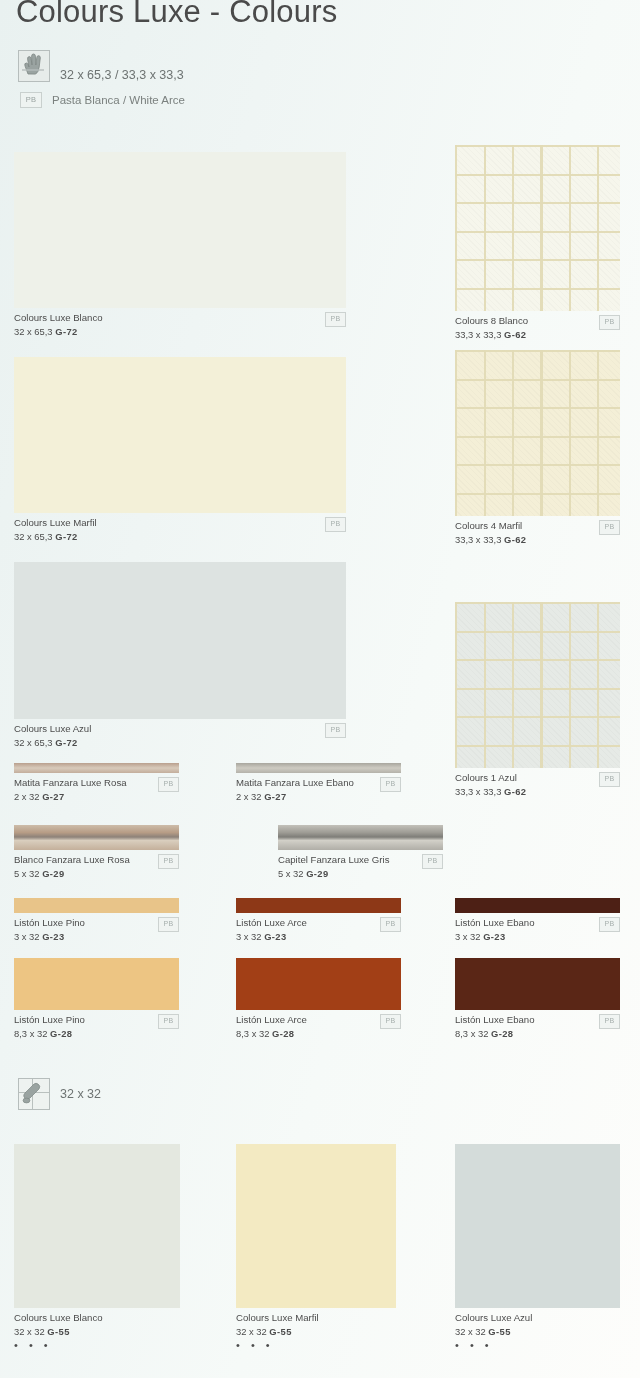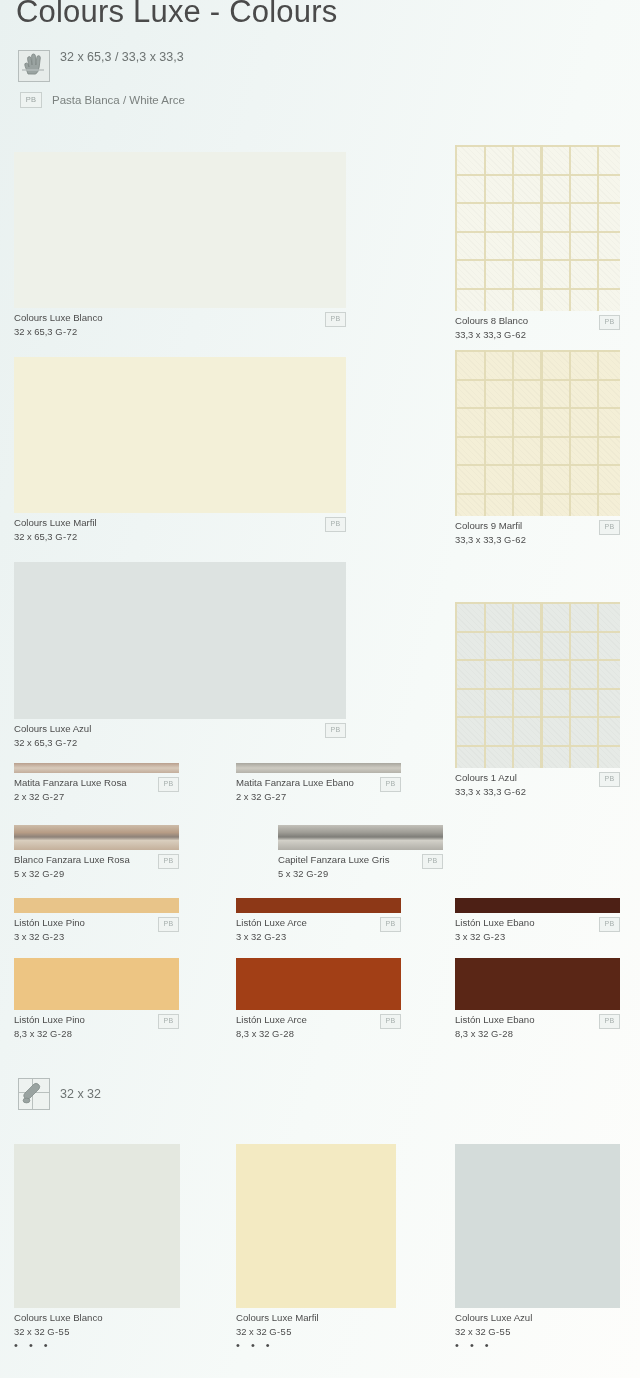--- a/index.html
+++ b/index.html
@@ -10,39 +10,39 @@
     color:#3b3b3b;
   }
   .page{position:absolute;inset:0;}
 
   
   .title{
     position:absolute;left:16px;top:-6px;
     font-size:31px;letter-spacing:.2px;color:#4a4a4a;font-weight:400;
     white-space:nowrap;
   }
-  .fmt-row{position:absolute;left:18px;top:50px;display:flex;align-items:flex-start;gap:10px;}
+  .fmt-row{position:absolute;left:18px;top:50px;display:flex;align-items:flex-end;gap:10px;}
   .hand-icon{width:30px;height:30px;border:1.5px solid #b6bdbc;background:#e7ecea;position:relative;}
   .hand-icon svg{position:absolute;left:3px;top:2px;}
   .fmt-text{font-size:12.5px;color:#6d7372;}
 
   .body-row{position:absolute;left:20px;top:92px;display:flex;align-items:center;gap:10px;}
   .pb-chip{
     width:20px;height:14px;border:1px solid #c9d0ce;background:#eef3f1;
     font-size:7.5px;line-height:13px;text-align:center;color:#9aa3a1;letter-spacing:.3px;
   }
   .body-text{font-size:11.5px;color:#7b817f;}
 
   
   .item{position:absolute;}
   .swatch{width:100%;box-sizing:border-box;}
   .cap{position:relative;padding-top:4px;}
   .cap .nm{font-size:9.6px;color:#4c4c4c;line-height:12px;white-space:nowrap;}
   .cap .sz{font-size:9.4px;color:#4c4c4c;line-height:13px;white-space:nowrap;padding-top:1px;}
-  .cap .sz b{font-weight:400;letter-spacing:.4px;}
+  .cap .sz b{font-weight:700;letter-spacing:.4px;}
   .cap .pb{
     position:absolute;right:0;top:4px;
     width:19px;height:13px;border:1px solid #ccd2d0;background:#f0f4f2;
     font-size:7px;line-height:12px;text-align:center;color:#a7afad;letter-spacing:.3px;
   }
   .dots{font-size:11px;color:#4c4c4c;letter-spacing:4px;line-height:11px;padding-top:2px;}
 
   
   .tx-fine{
     background-image:
@@ -117,21 +117,21 @@
     <div class="cap">
       <div class="nm">Colours Luxe Marfil</div>
       <div class="sz"><span>32 x 65,3 </span><b>G-72</b></div>
       <div class="pb">PB</div>
     </div>
   </div>
 
   <div class="item" style="left:455px;top:350px;width:165px;">
     <div class="swatch mosaic" style="height:166px;background:#f4efd7;"></div>
     <div class="cap">
-      <div class="nm">Colours 9 Marfil</div>
+      <div class="nm">Colours 4 Marfil</div>
       <div class="sz"><span>33,3 x 33,3 </span><b>G-62</b></div>
       <div class="pb">PB</div>
     </div>
   </div>
 
   <div class="item" style="left:14px;top:562px;width:332px;">
     <div class="swatch tx-fine" style="height:157px;background:#dde3e1;"></div>
     <div class="cap">
       <div class="nm">Colours Luxe Azul</div>
       <div class="sz"><span>32 x 65,3 </span><b>G-72</b></div>

